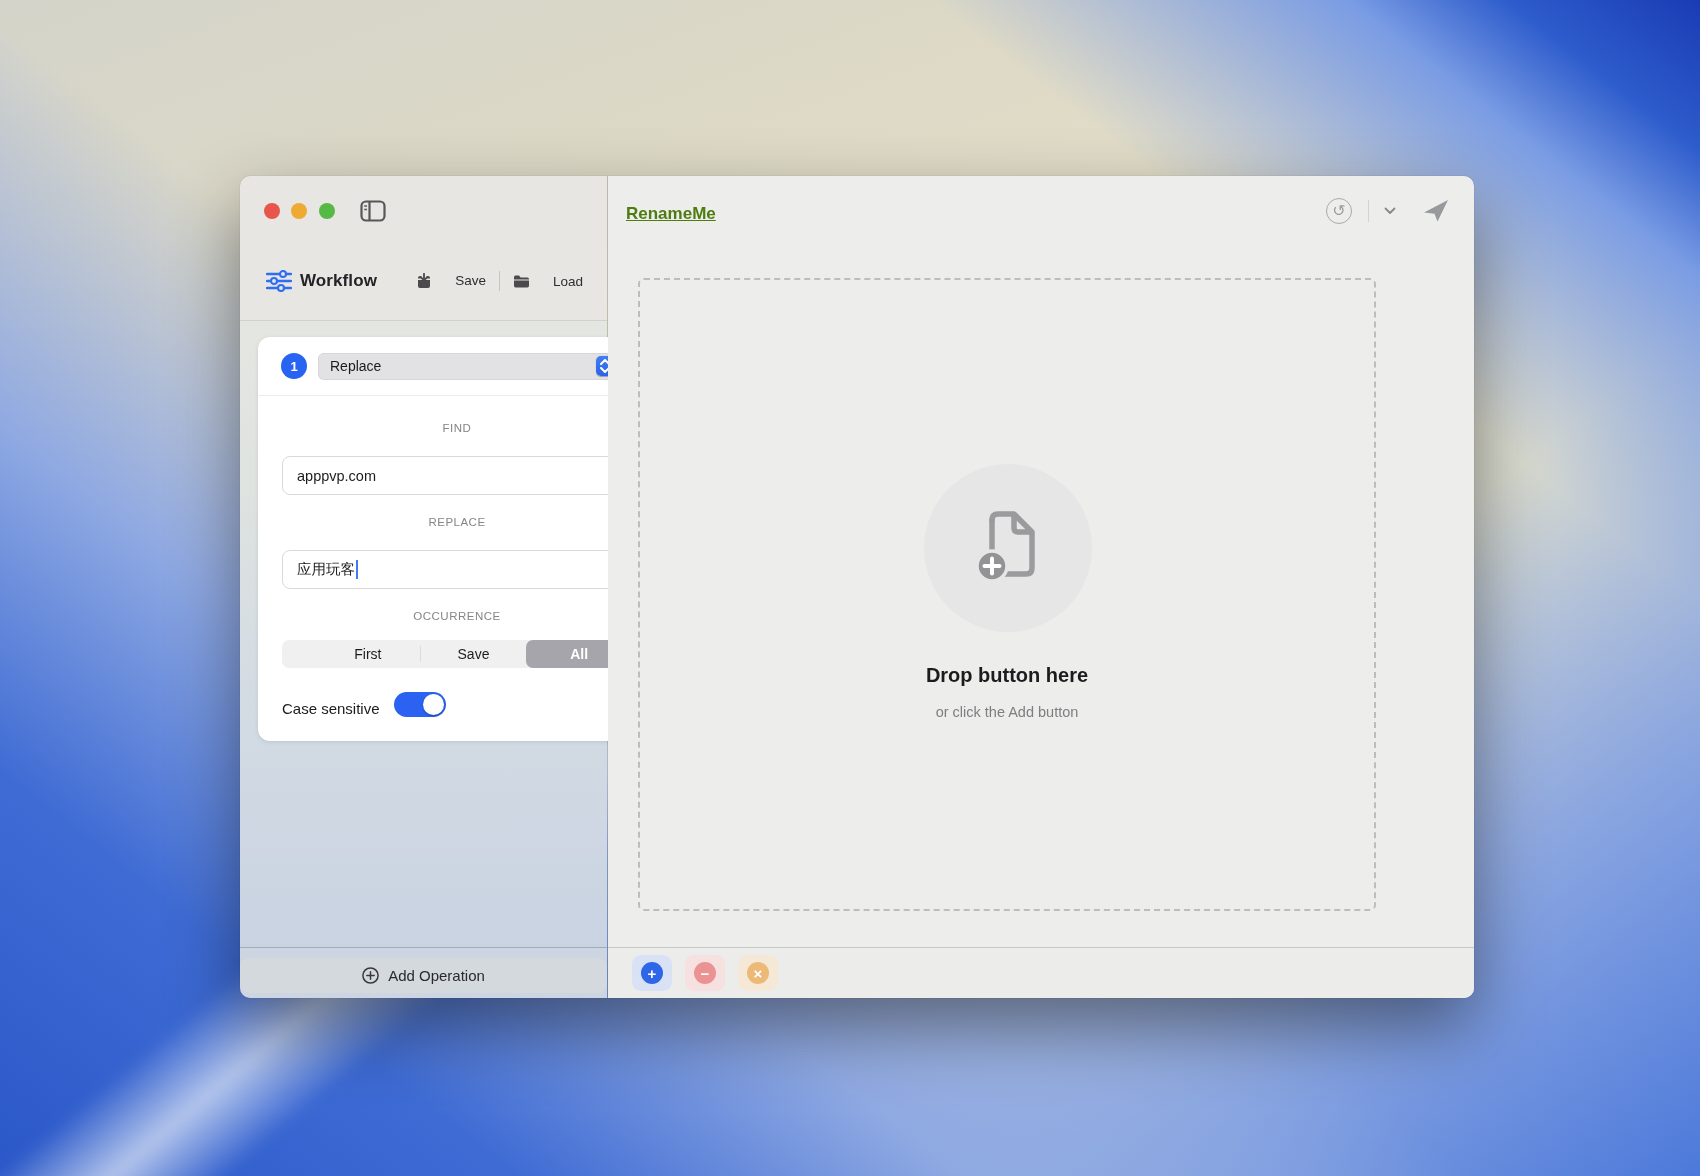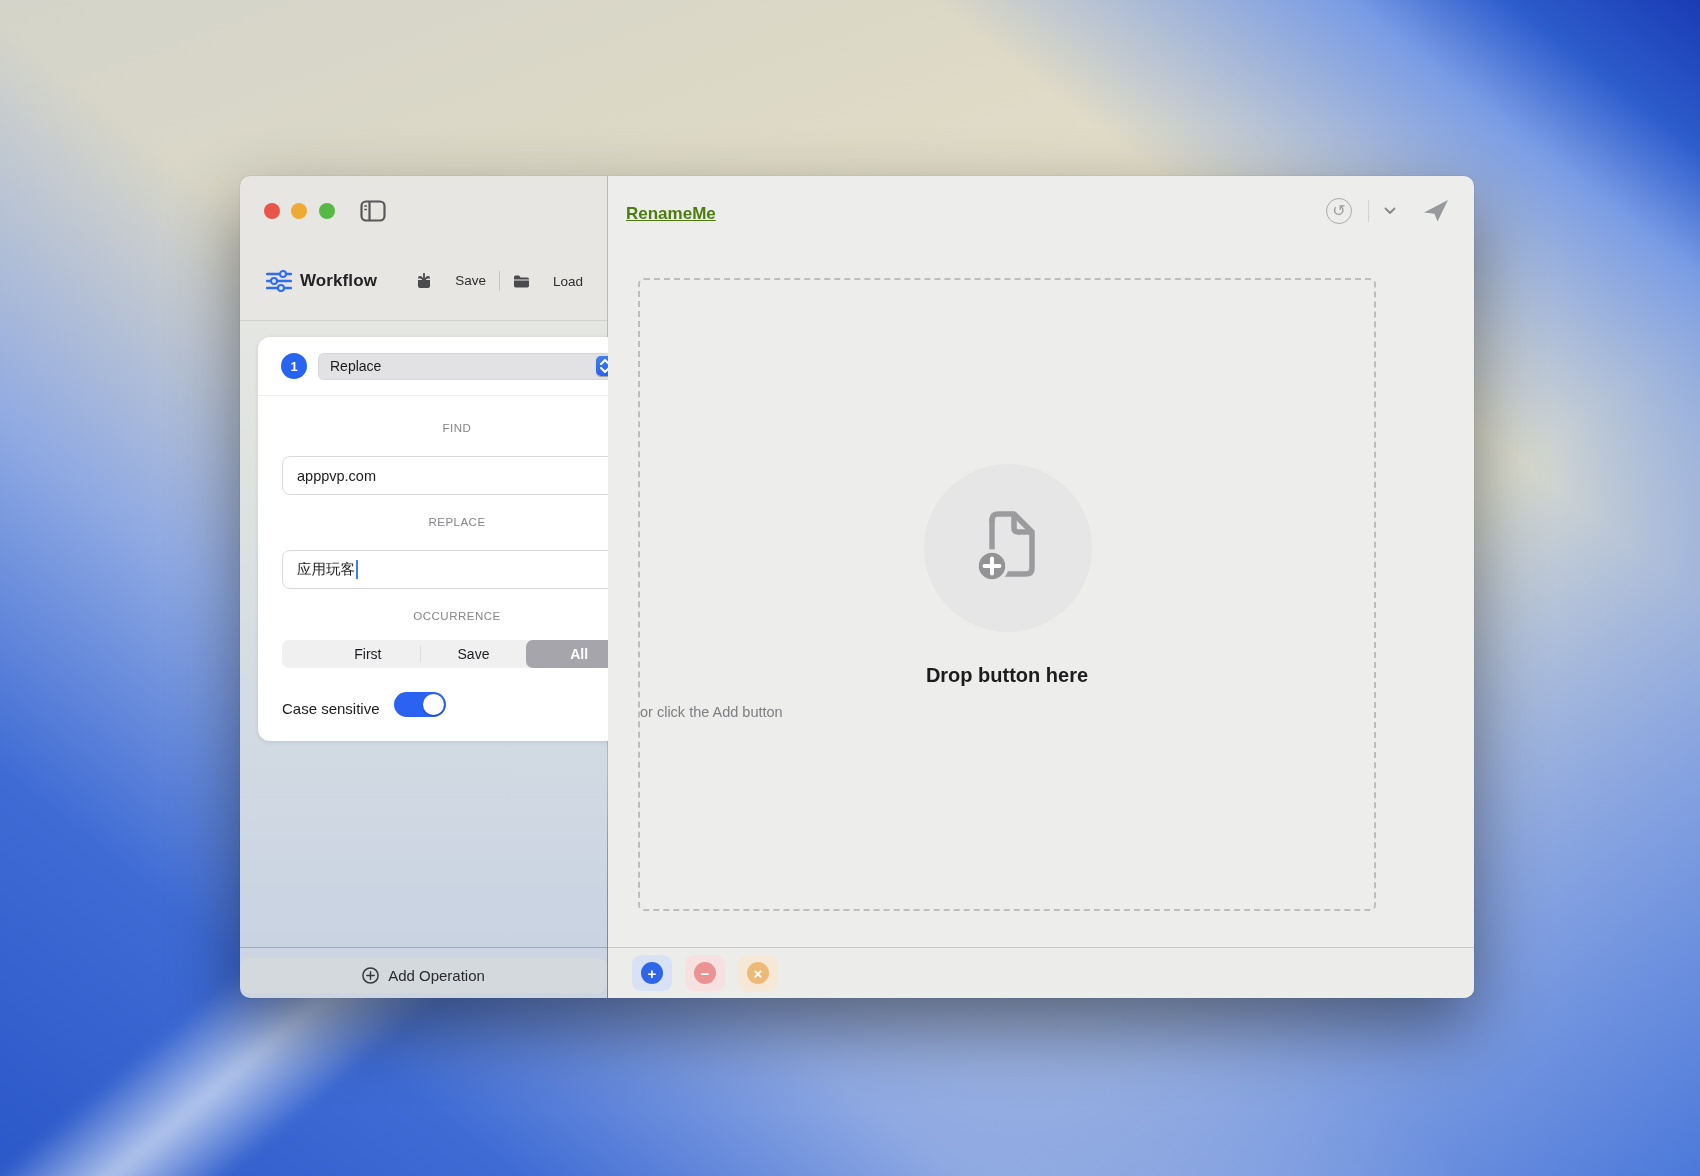--- a/index.html
+++ b/index.html
@@ -89,21 +89,21 @@
   .hdr-vdiv { width:1px; height:22px; background:#d3d3d4; margin:0 10px 0 16px; }
   .chevron-btn { width:22px; height:22px; display:flex; align-items:center; justify-content:center; }
   .send-btn { margin-left:22px; width:26px; height:26px; display:flex; align-items:center; justify-content:center; }
 
   .dropzone { position:absolute; left:30px; top:102px; width:738px; height:633px;
     border:2px dashed #bdbdbf; border-radius:6px; }
   .dz-circle { position:absolute; left:284px; top:184px; width:168px; height:168px;
     border-radius:50%; background:#e6e6e6; display:flex; align-items:center; justify-content:center; }
   .dz-title { position:absolute; left:0; right:0; top:384px; text-align:center;
     font-size:20px; font-weight:bold; color:#1c1c1e; }
-  .dz-subtitle { position:absolute; left:0; right:0; top:424px; 
+  .dz-subtitle { position:absolute; left:0; right:0; top:424px; text-align:center;
     font-size:14.5px; color:#7e7e82; }
 
   .main-footer { position:absolute; left:0; right:0; top:771px; height:51px;
     background:#ececeb; border-top:1px solid rgba(0,0,0,.15); }
   .pill { position:absolute; top:7px; width:40px; height:36px; border-radius:9px;
     display:flex; align-items:center; justify-content:center; }
   .pill-add    { left:24px;  background:#d9e2f5; }
   .pill-remove { left:77px;  background:#f7e0e0; }
   .pill-clear  { left:130px; background:#f5e8d6; }
   .dot { width:22px; height:22px; border-radius:50%; color:#fff; font-size:15px; font-weight:bold;

